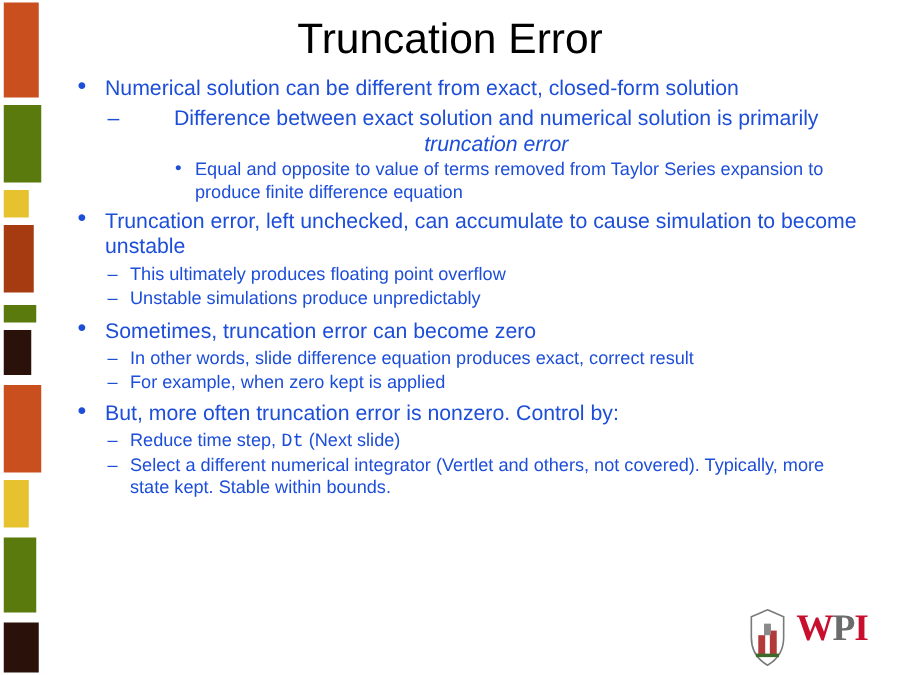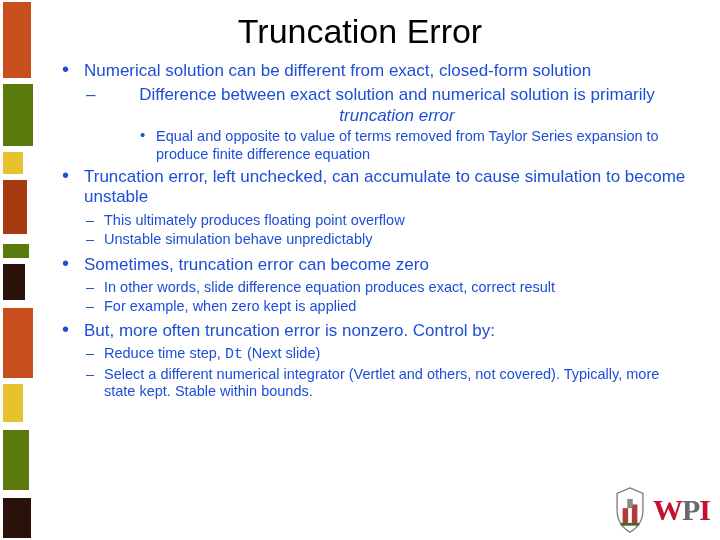--- a/index.html
+++ b/index.html
@@ -84,24 +84,24 @@
     content: "•";
     position: absolute;
     left: 78px;
     top: -2px;
     font-size: 15px;
   }
   .it { font-style: italic; }
   .mono { font-family: Liberation Mono, monospace; font-size: 15px; }
   .logo {
     position: absolute;
-    right: 10px;
+    right: 26px;
     bottom: 6px;
     display: flex;
-    align-items: center;
+    align-items: flex-start;
     gap: 4px;
   }
   .seal {
     width: 38px;
     height: 48px;
     position: relative;
   }
   .seal svg { width: 100%; height: 100%; }
   .wpi {
     font-family: Georgia, "Times New Roman", serif;
@@ -132,21 +132,21 @@
 
 <div class="content">
   <div class="b1">Numerical solution can be different from exact, closed-form solution</div>
   <div class="b2">
     <span>Difference between exact solution and numerical solution is primarily </span><span class="it">truncation error</span>
   </div>
   <div class="b3">Equal and opposite to value of terms removed from Taylor Series expansion to produce finite difference equation</div>
 
   <div class="b1">Truncation error, left unchecked, can accumulate to cause simulation to become unstable</div>
   <div class="b2s">This ultimately produces floating point overflow</div>
-  <div class="b2s">Unstable simulation behave unpredictably</div>
+  <div class="b2s">Unstable simulations produce unpredictably</div>
 
   <div class="b1" style="margin-top:6px">Sometimes, truncation error can become zero</div>
   <div class="b2s">In other words, slide difference equation produces exact, correct result</div>
   <div class="b2s">For example, when zero kept is applied</div>
 
   <div class="b1" style="margin-top:5px">But, more often truncation error is nonzero. Control by:</div>
   <div class="b2s">
     <span>Reduce time step, </span><span class="mono">Dt</span><span> (Next slide)</span>
   </div>
   <div class="b2s">Select a different numerical integrator (Vertlet and others, not covered).  Typically, more state kept.  Stable within bounds.</div>

